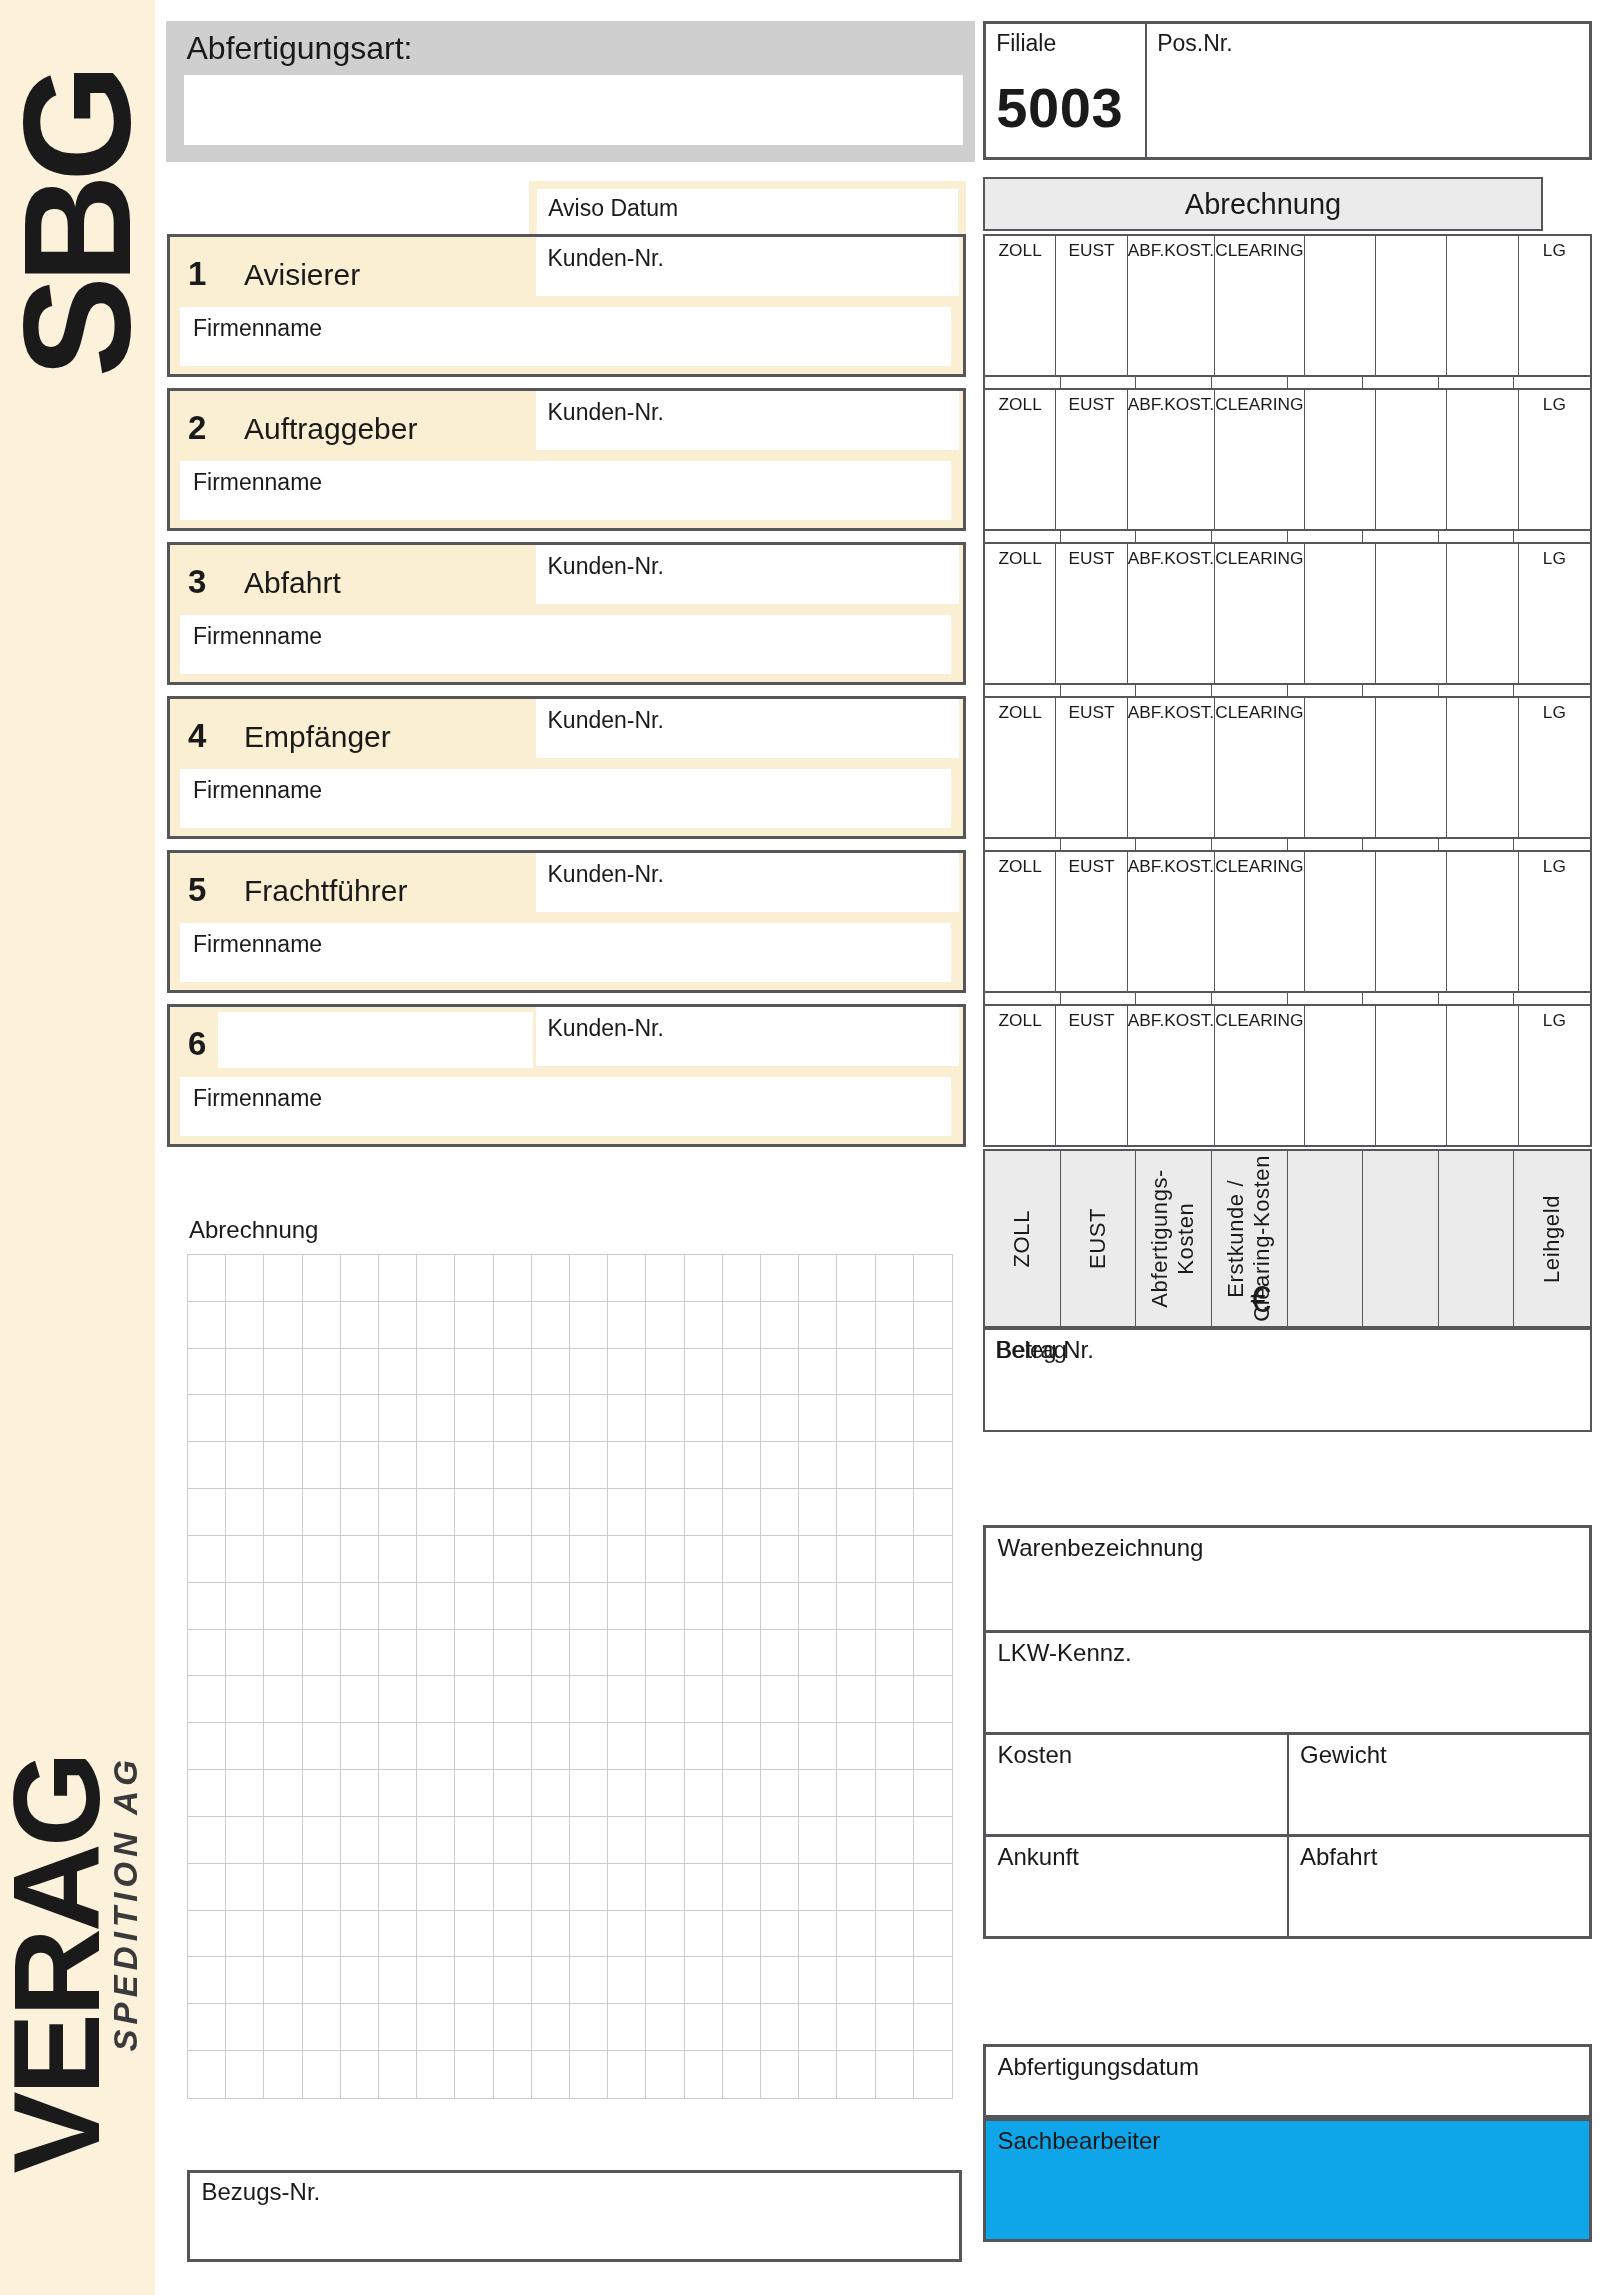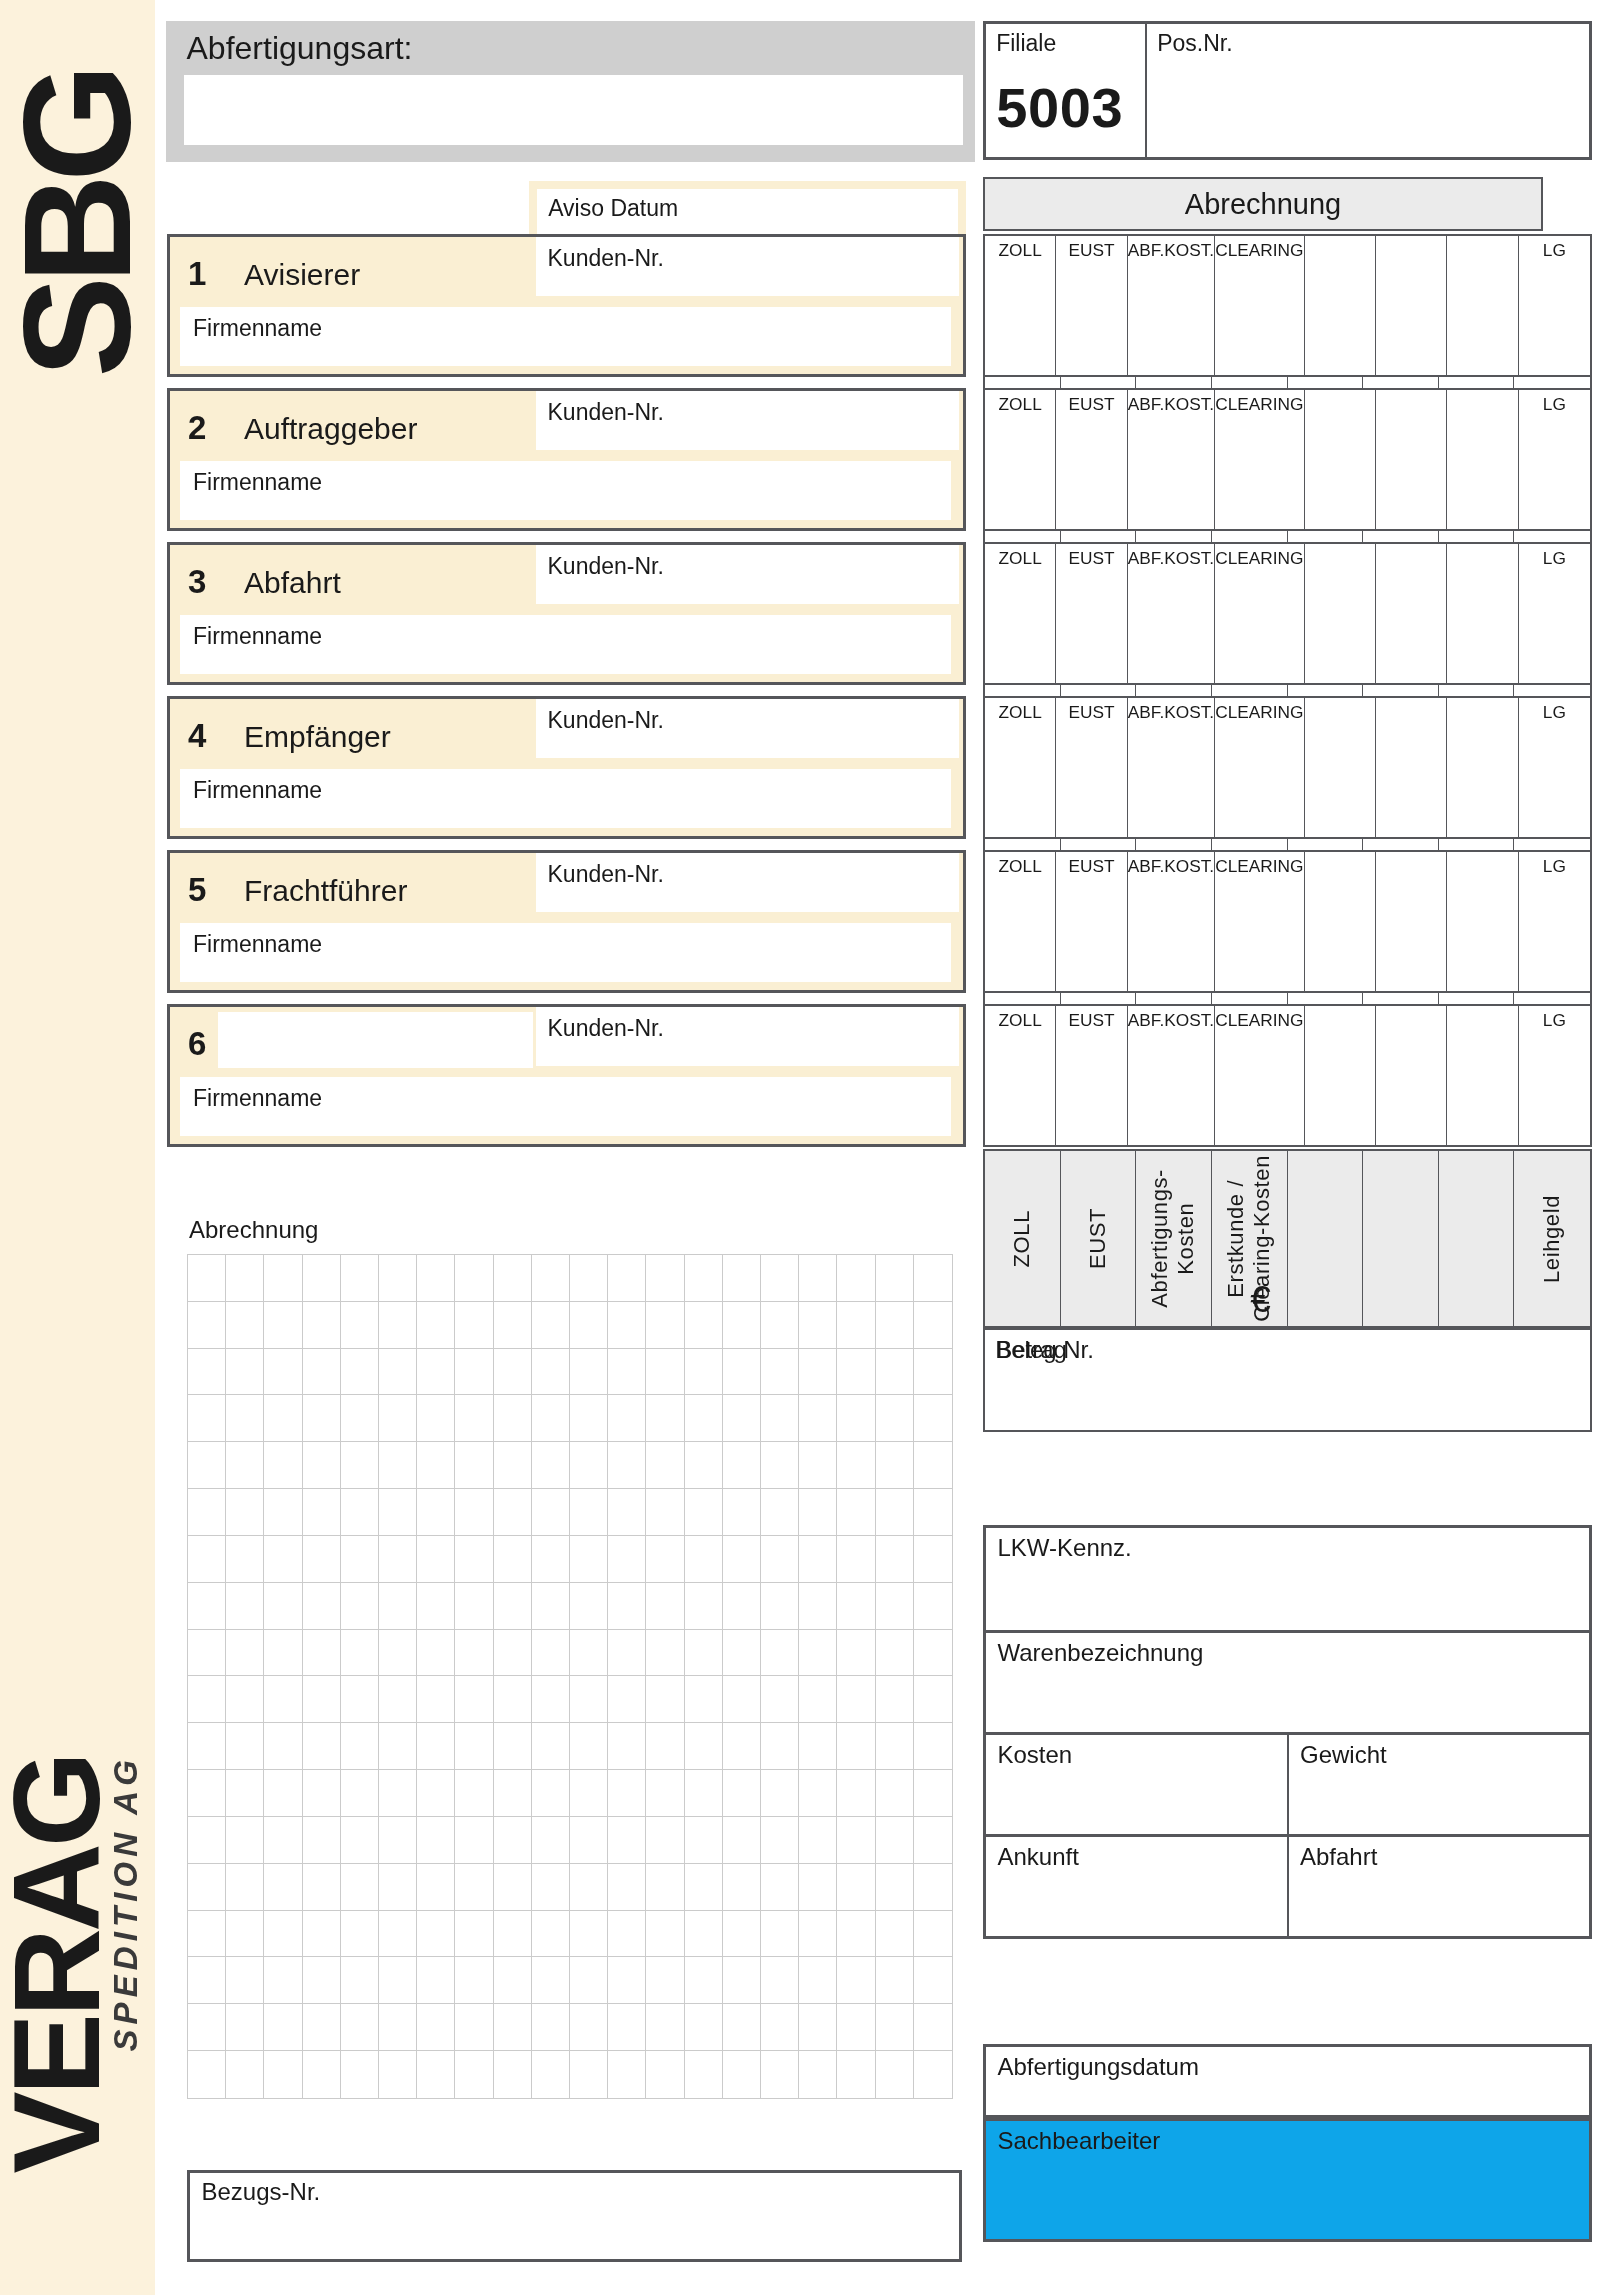--- a/index.html
+++ b/index.html
@@ -808,26 +808,26 @@
       <div class="anm-cell last-row"></div>
       <div class="anm-cell last-row"></div>
       <div class="anm-cell last-row"></div>
       <div class="anm-cell last-row"></div>
       <div class="anm-cell last-col last-row"></div>
     </div>
 
   <div class="ship-table">
     <div class="ship-row">
       <div class="ship-cell">
-        <span class="ship-label">LKW-Kennz.</span>
+        <span class="ship-label">Warenbezeichnung</span>
       </div>
     </div>
     <div class="ship-row">
       <div class="ship-cell">
-        <span class="ship-label">Warenbezeichnung</span>
+        <span class="ship-label">LKW-Kennz.</span>
       </div>
     </div>
     <div class="ship-row">
       <div class="ship-cell">
         <span class="ship-label">Kosten</span>
       </div>
       <div class="ship-cell">
         <span class="ship-label">Gewicht</span>
       </div>
     </div>

